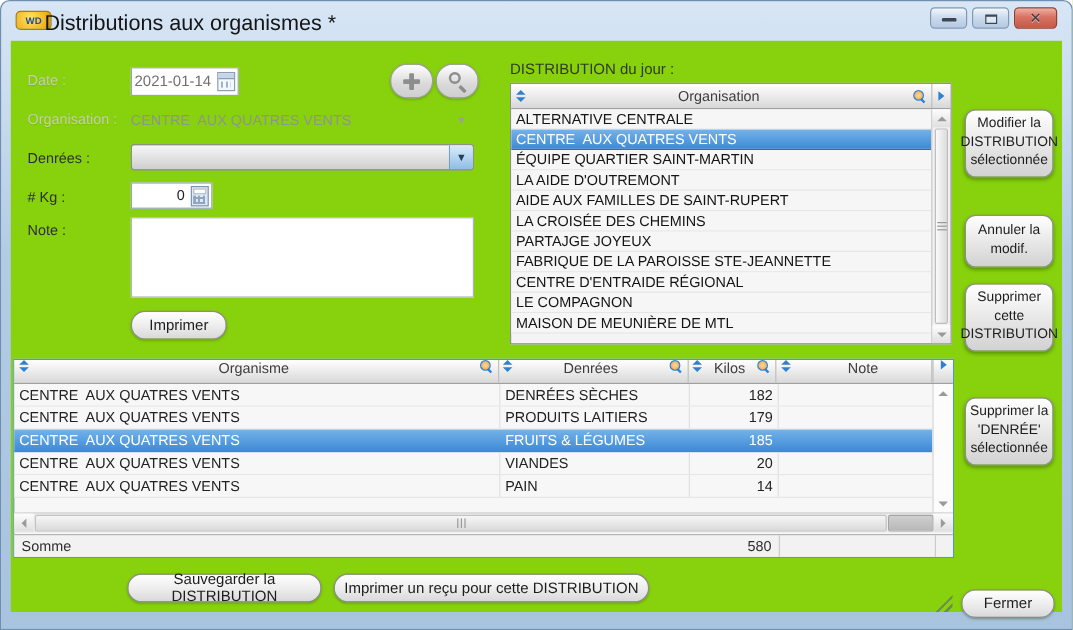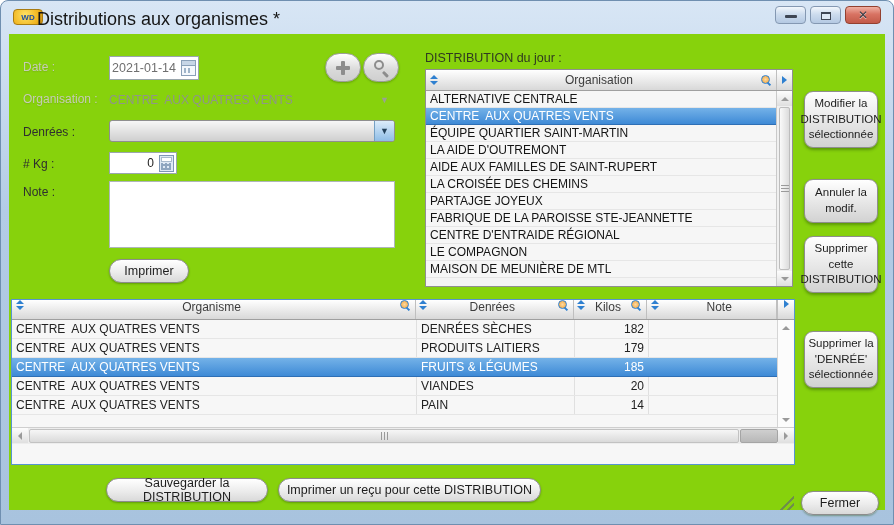--- a/index.html
+++ b/index.html
@@ -329,20 +329,26 @@
             <i></i>
             <i></i>
             <i></i>
           </div>
         <div class="hblock"></div>
         <div class="sbtn" style="width:16px; align-self:stretch;">
             <span class="tri-rt"></span>
           </div>
       </div>
 
+      <div class="gsum">
+        <span class="sum-label">Somme</span>
+        <span class="sum-value">580</span>
+        <span class="vline" style="left:637px;"></span>
+        <span class="vline" style="left:767px;"></span>
+      </div>
     </div>
 
     <button class="pill-btn" style="left:97px; top:444px; width:162px;">Sauvegarder la DISTRIBUTION</button>
     <button class="pill-btn" style="left:269px; top:444px; width:263px;">Imprimer un reçu pour cette DISTRIBUTION</button>
     <button class="pill-btn" style="left:792px; top:457px; width:78px;">Fermer</button>
 
     <div class="resize-grip"></div>
   </div>
 </div>
 

